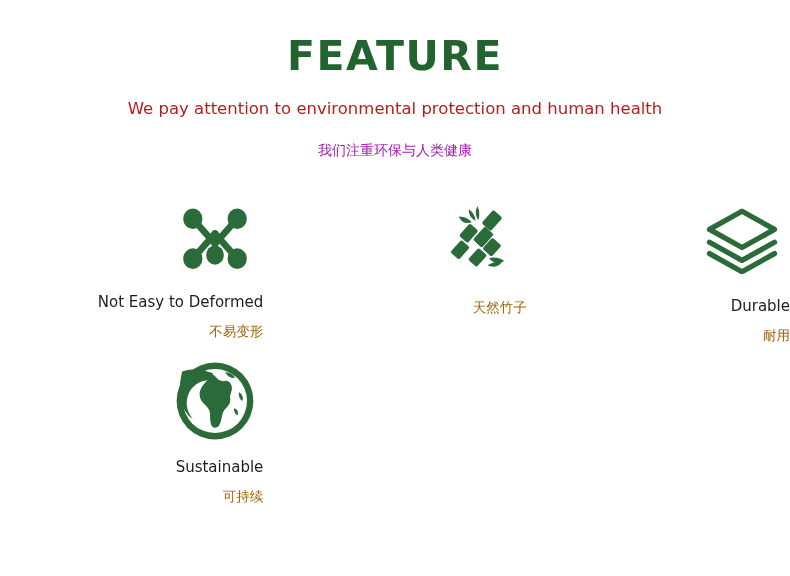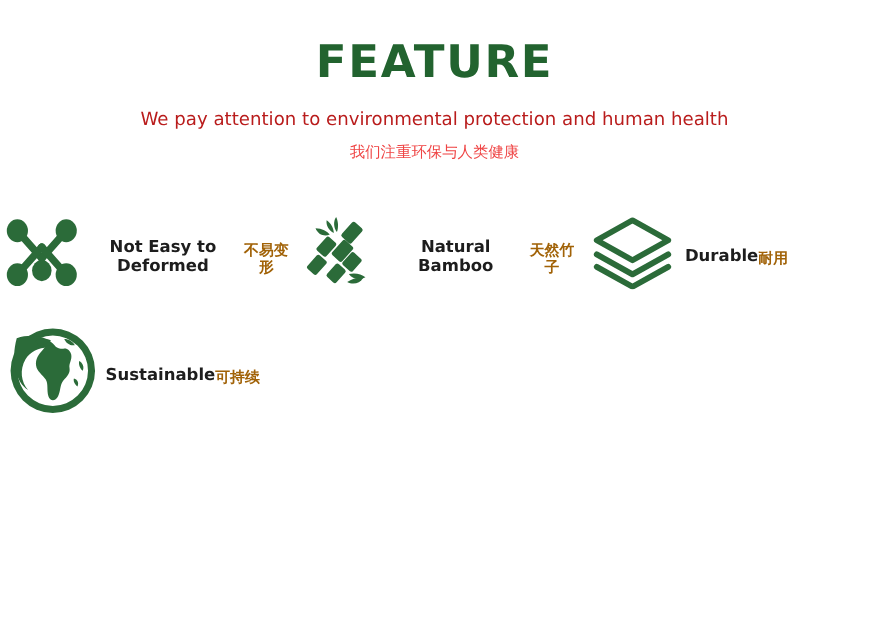--- a/index.html
+++ b/index.html
@@ -37,40 +37,39 @@
   }
   .feature-sub-en {
     margin-top: 24px;
     font-family: "DejaVu Sans", sans-serif;
     font-size: 16.5px;
     font-weight: normal;
     color: #b91c1c;
     line-height: 1;
   }
   .feature-sub-cn {
-    margin-top: 15px;
+    margin-top: 26px;
     font-family: Liberation Serif, serif;
     font-size: 14px;
-    color: #ef4444;
+    color: #a21caf;
     line-height: 1;
   }
 
   
   .grid {
     margin-top: 24px;
     display: grid;
     grid-template-columns: repeat(3, 1fr);
     grid-template-rows: 1fr 1fr;
   }
   .cell {
     display: flex;
-    flex-direction: row;
-    align-items: center;
+    flex-direction: column;
+    align-items: flex-end;
     padding-top: 8px;
-    font-weight: bold;
   }
   .icon-wrap {
     height: 96px;
     width: 96px;
     display: flex;
     align-items: center;
     justify-content: center;
   }
   .icon-wrap svg {
     display: block;
@@ -145,21 +144,20 @@
 
             <path d="M36 10 C42 14 45 21 45 26 C39 23 35 17 36 10 Z"></path>
             <path d="M22 20 C30 20 37 24 40 28 C33 31 25 28 22 20 Z"></path>
             <path d="M48 6 C51 12 51 20 49 25 C45 20 44 12 48 6 Z"></path>
 
             <path d="M64 78 C72 76 80 78 85 82 C78 86 69 85 64 78 Z"></path>
             <path d="M62 88 C68 84 76 82 82 83 C78 90 69 92 62 88 Z"></path>
           </g>
         </svg>
       </div>
-      <div class="cell-label-en">Natural Bamboo</div>
       <div class="cell-label-cn">天然竹子</div>
     </div>
 
 
 
     <div class="cell row2">
       <div class="icon-wrap">
         <svg width="76" height="68" viewBox="0 0 100 90">
           <g fill="none" stroke="#2b6b39" stroke-width="7" stroke-linejoin="round" stroke-linecap="round">
             <path d="M50 7 L93 31 L50 55 L7 31 Z"></path>

